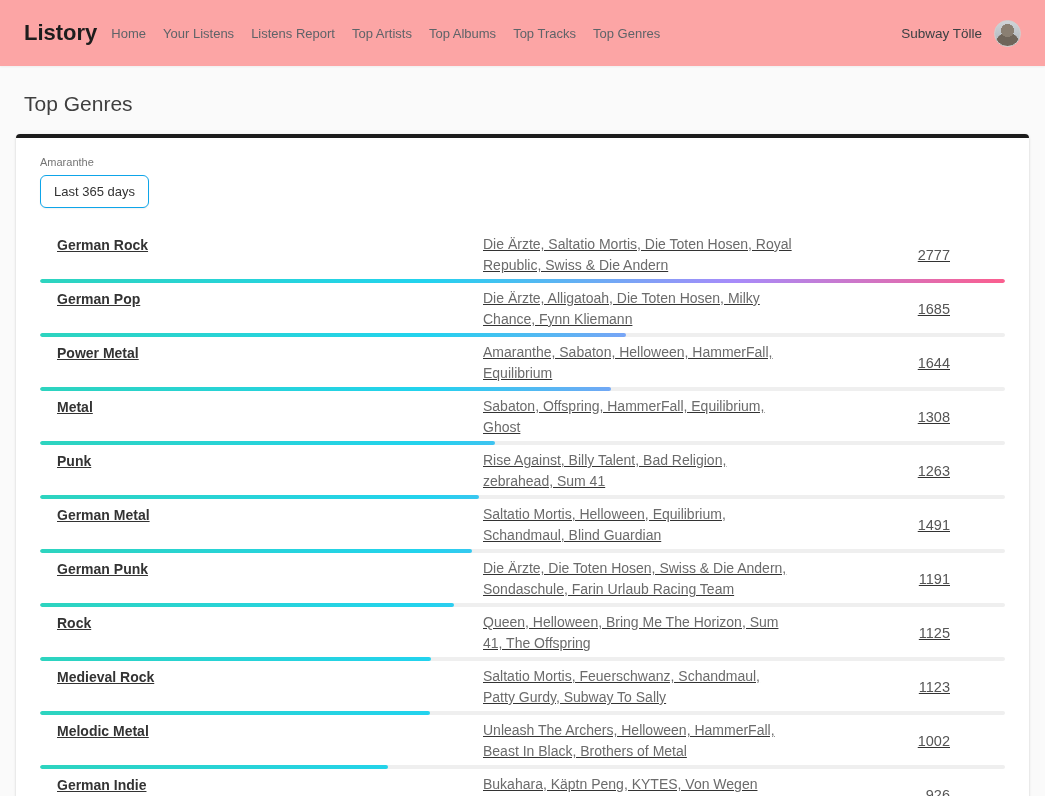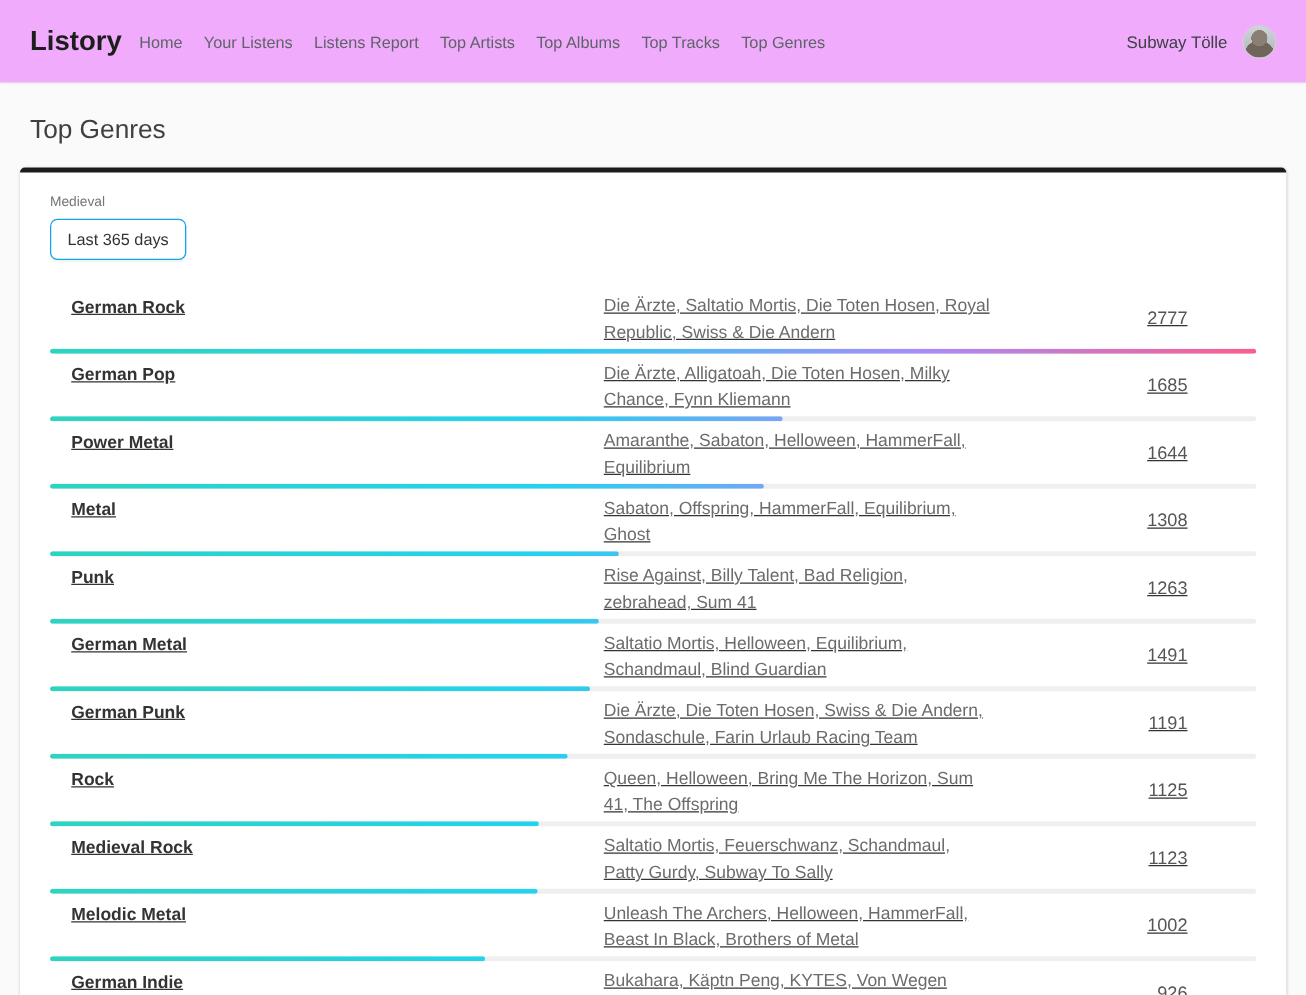--- a/index.html
+++ b/index.html
@@ -9,21 +9,21 @@
     width: 1045px; height: 796px;
     overflow: hidden;
     background: #fafafa;
     font-family: "Liberation Sans", sans-serif;
     color: #333;
   }
 
   
   .navbar {
     height: 66px;
-    background: #f0abfc;
+    background: #fca5a5;
     display: flex;
     align-items: center;
     padding: 0 24px;
     box-shadow: 0 1px 2px rgba(0,0,0,0.05);
     text-align: right;
   }
   .brand {
     font-size: 22px;
     font-weight: 700;
     color: #1d1d1d;
@@ -169,21 +169,21 @@
 </header>
 
 <main>
   <h1 class="page-title">Top Genres</h1>
 
   <section class="card">
     <div class="card-topbar"></div>
     <div class="card-body">
 
       <div class="timeframe">
-        <div class="timeframe-label">Medieval</div>
+        <div class="timeframe-label">Amaranthe</div>
         <button class="timeframe-chip">Last 365 days</button>
       </div>
 
       <div class="genre-rows">
           <div class="genre-row">
             <div class="row-grid">
               <div class="genre-name">German Rock</div>
               <div class="genre-artists">Die Ärzte, Saltatio Mortis, Die Toten Hosen, Royal Republic, Swiss &amp; Die Andern</div>
               <div class="genre-count">2777</div>
             </div>

